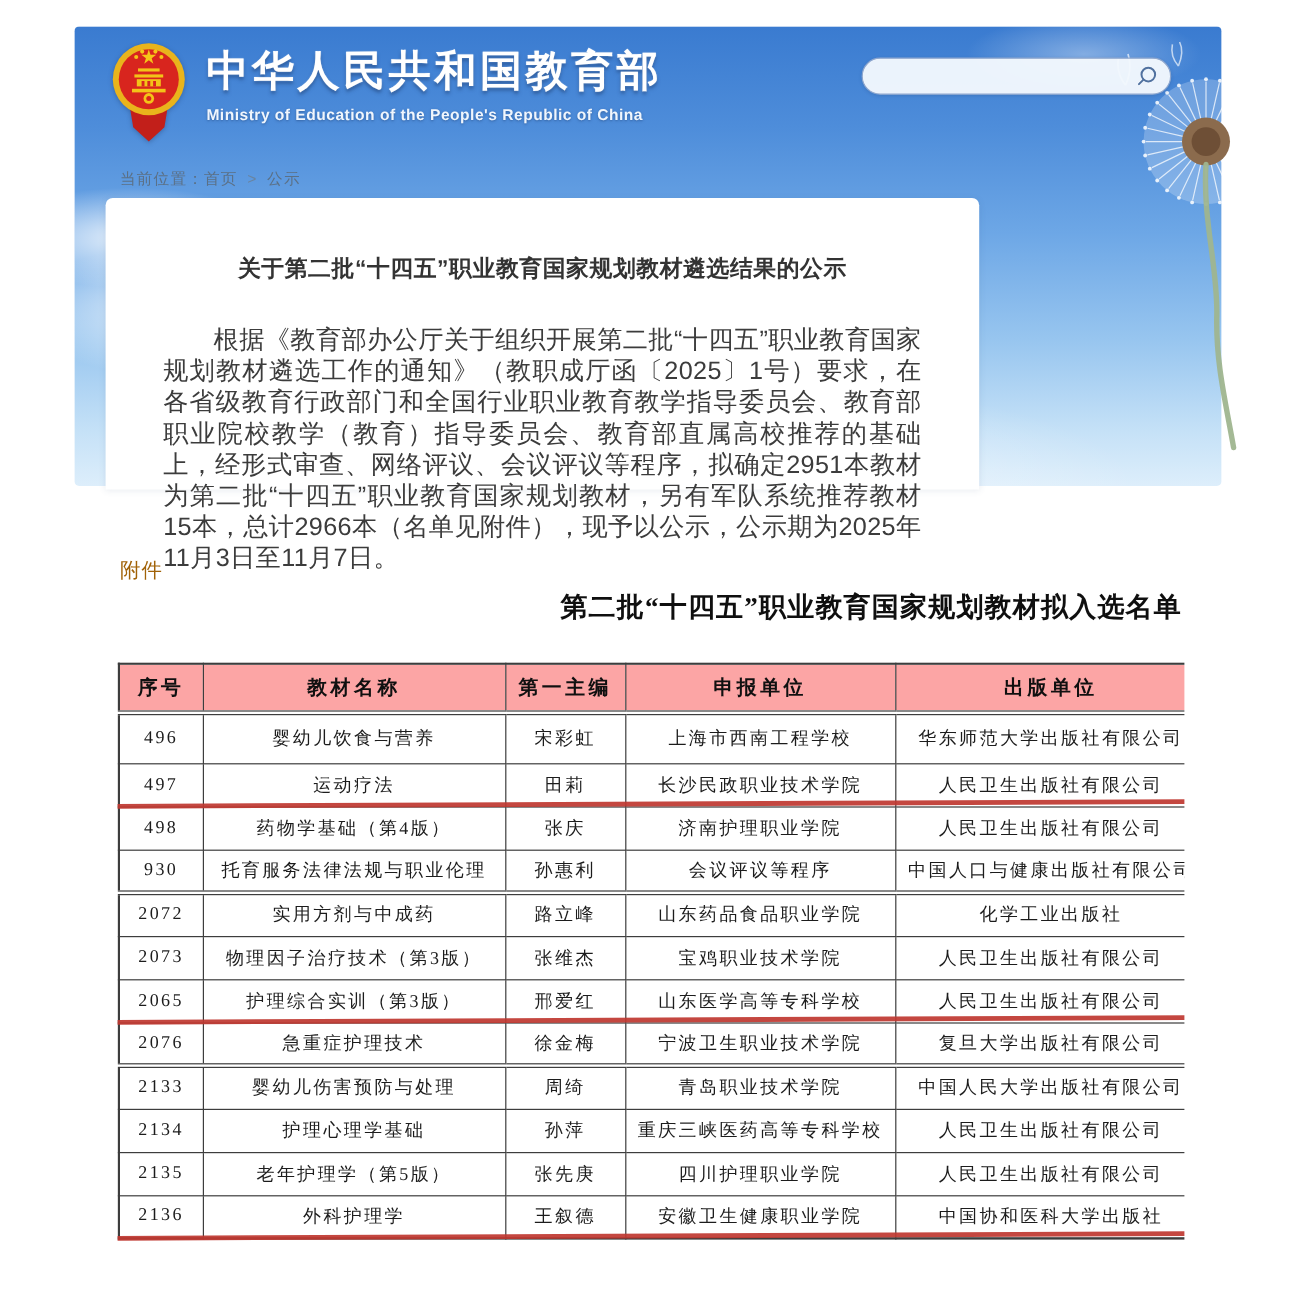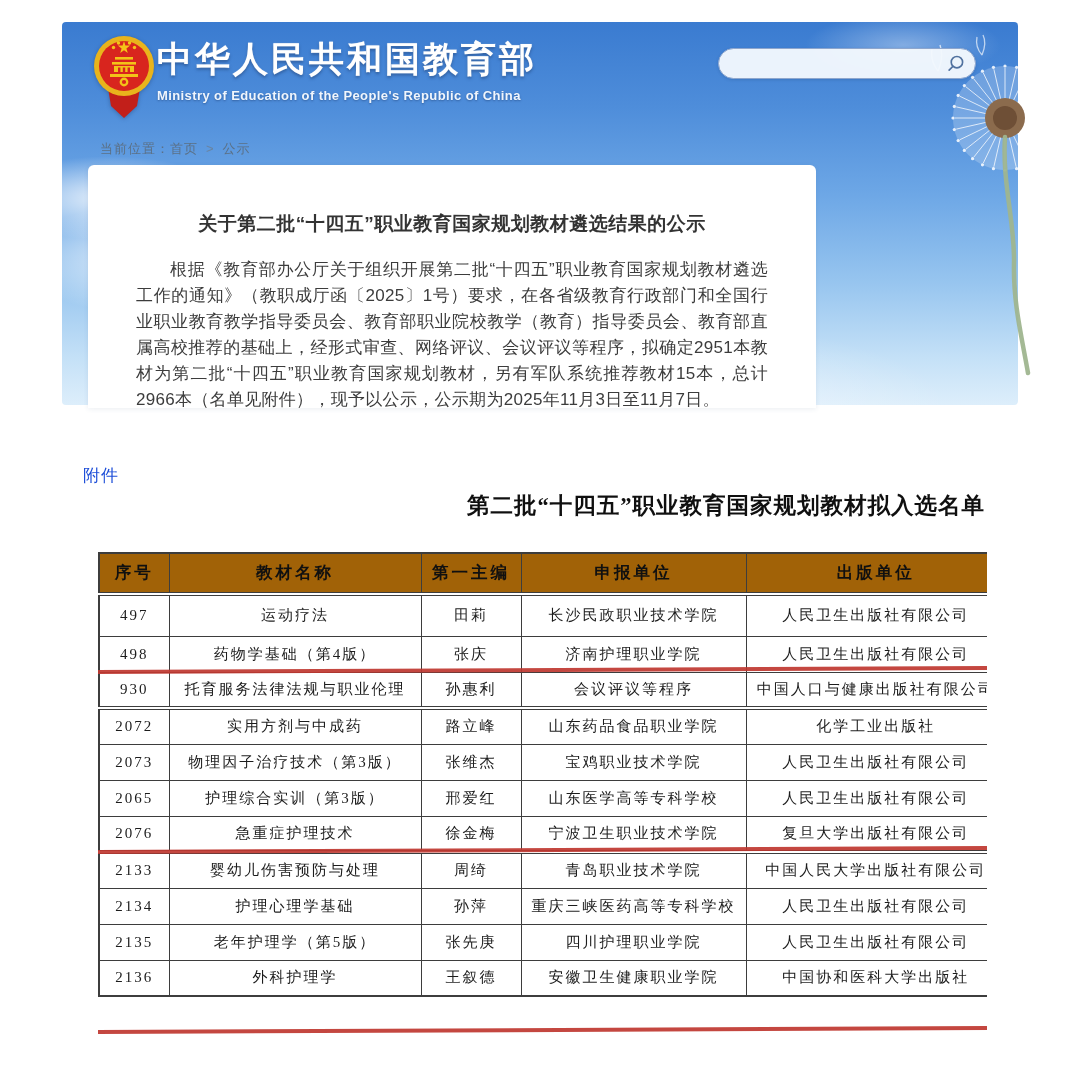--- a/index.html
+++ b/index.html
@@ -17,21 +17,21 @@
     border-radius:4px;
     background:
       radial-gradient(ellipse 170px 60px at 5% 46%,  rgba(255,255,255,.85), rgba(255,255,255,0) 70%),
       radial-gradient(ellipse 230px 80px at 12% 62%, rgba(255,255,255,.95), rgba(255,255,255,0) 72%),
       radial-gradient(ellipse 300px 95px at 28% 78%, rgba(255,255,255,.75), rgba(255,255,255,0) 70%),
       radial-gradient(ellipse 480px 120px at 55% 100%, rgba(255,255,255,.55), rgba(255,255,255,0) 75%),
       radial-gradient(ellipse 140px 45px at 88% 6%,  rgba(255,255,255,.35), rgba(255,255,255,0) 70%),
       linear-gradient(180deg, #3a7bd0 0%, #4e8dda 22%, #6da7e6 45%, #97c5ef 68%, #c5e1f7 88%, #ddeefb 100%);
   }
 
-  .brand { position:absolute; left:30px; top:10px; display:flex; align-items:flex-start; gap:1px; }
+  .brand { position:absolute; left:30px; top:10px; display:flex; align-items:flex-start; gap:16px; }
   .emblem { width:64px; height:88px; display:block; filter:drop-shadow(0 1px 2px rgba(20,40,80,.35)); }
   .brand-cn {
     font-size:35px; font-weight:bold; color:#ffffff; letter-spacing:3px; margin-top:4px;
     text-shadow:0 2px 3px rgba(25,55,105,.5), 0 0 1px rgba(255,255,255,.6);
   }
   .brand-en {
     font-size:13px; font-weight:bold; color:#f0f6fd; letter-spacing:.4px; margin-top:5px;
     text-shadow:0 1px 2px rgba(25,55,105,.5);
   }
 
@@ -63,46 +63,46 @@
   .card {
     position:absolute; left:88px; top:165px; width:728px; height:243px;
     background:#ffffff; border-radius:6px 6px 0 0;
     box-shadow:0 1px 5px rgba(60,90,130,.10);
   }
   .notice-title {
     margin-top:46px; text-align:center;
     font-size:19px; font-weight:bold; color:#333333; letter-spacing:.5px;
   }
   .notice-body {
-    margin:20px 48px 0; font-size:17px; line-height:26px; color:#3c3c3c;
+    margin:34px 48px 0; font-size:21px; line-height:26px; color:#3c3c3c;
     text-align:justify; text-indent:2em; letter-spacing:.3px;
   }
 
   
-  .attachment-label { position:absolute; left:83px; top:464px; font-size:17px; color:#1d4ed8; font-weight:500; letter-spacing:1px; }
+  .attachment-label { position:absolute; left:100px; top:464px; font-size:17px; color:#a16207; font-weight:500; letter-spacing:1px; }
   .table-title {
     position:absolute; left:98px; top:490px; width:887px; text-align:right;
     font-family:"Liberation Serif","DejaVu Serif",serif;
     font-size:22.5px; font-weight:bold; color:#0f0f0f; letter-spacing:1px;
   }
 
   
   .table-wrap { position:absolute; left:98px; top:552px; width:889px; height:523px; overflow:hidden; }
   table.roster {
     border-collapse:collapse; table-layout:fixed; width:887px;
     font-family:"Liberation Serif","DejaVu Serif",serif;
     border:2px solid #3d3d3d;
   }
   .roster th, .roster td {
     border:1px solid #3d3d3d; text-align:center; vertical-align:middle;
     overflow:hidden; white-space:nowrap;
   }
   .roster th {
     height:41px; font-size:16.5px; font-weight:bold; color:#101010; letter-spacing:3px;
-    border-bottom:4px double #3d3d3d; background:#a16207;
+    border-bottom:4px double #3d3d3d; background:#fca5a5;
   }
   .roster td { height:36px; font-size:15px; color:#1c1c1c; letter-spacing:2px; }
   .roster tbody tr:first-child td { height:42px; }
   .roster tr.section-break td { border-bottom:4px double #3d3d3d; }
   .col0{width:70px} .col1{width:252px} .col2{width:100px} .col3{width:225px} .col4{width:260px}
 
   .red-line {
     position:absolute; left:-8px; width:calc(100% + 12px); height:4px;
     border-radius:2px; transform:rotate(-0.25deg);
     opacity:.92; pointer-events:none;
@@ -237,20 +237,27 @@
       <thead>
         <tr id="thead-row">
             <th class="col0">序号</th>
             <th class="col1">教材名称</th>
             <th class="col2">第一主编</th>
             <th class="col3">申报单位</th>
             <th class="col4">出版单位</th>
           </tr>
       </thead>
       <tbody id="tbody">
+          <tr>
+            <td class="col0">496</td>
+            <td class="col1">婴幼儿饮食与营养</td>
+            <td class="col2">宋彩虹</td>
+            <td class="col3">上海市西南工程学校</td>
+            <td class="col4">华东师范大学出版社有限公司</td>
+          </tr>
           <tr class="marked">
             <td class="col0">497</td>
             <td class="col1">运动疗法</td>
             <td class="col2">田莉</td>
             <td class="col3">长沙民政职业技术学院</td>
             <td class="col4">人民卫生出版社有限公司</td>
           </tr>
           <tr>
             <td class="col0">498</td>
             <td class="col1">药物学基础（第4版）</td>

